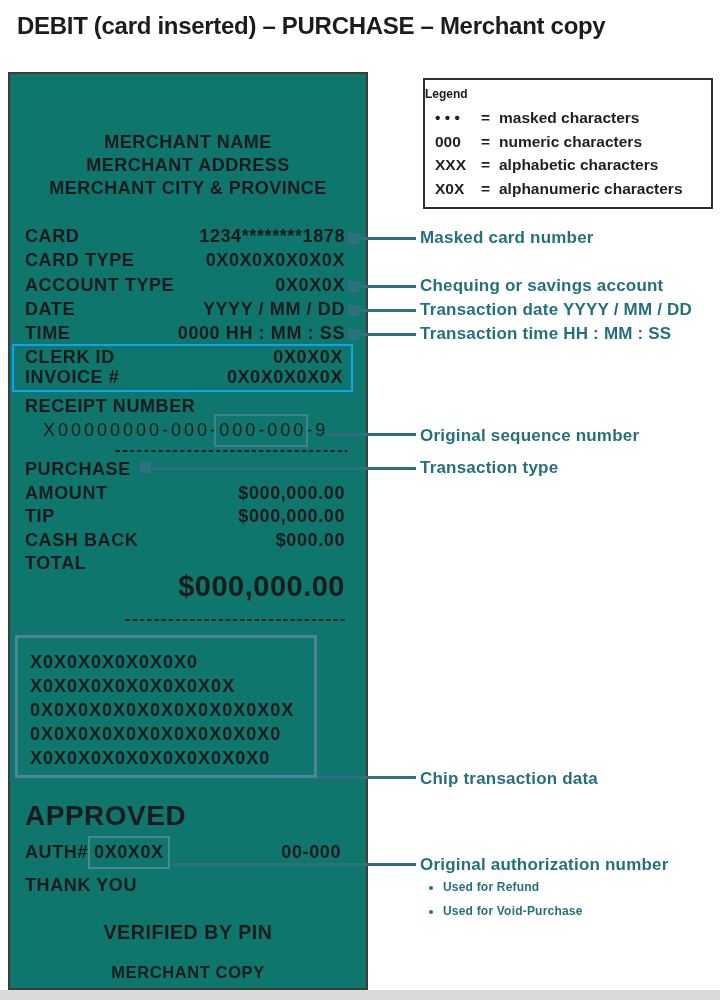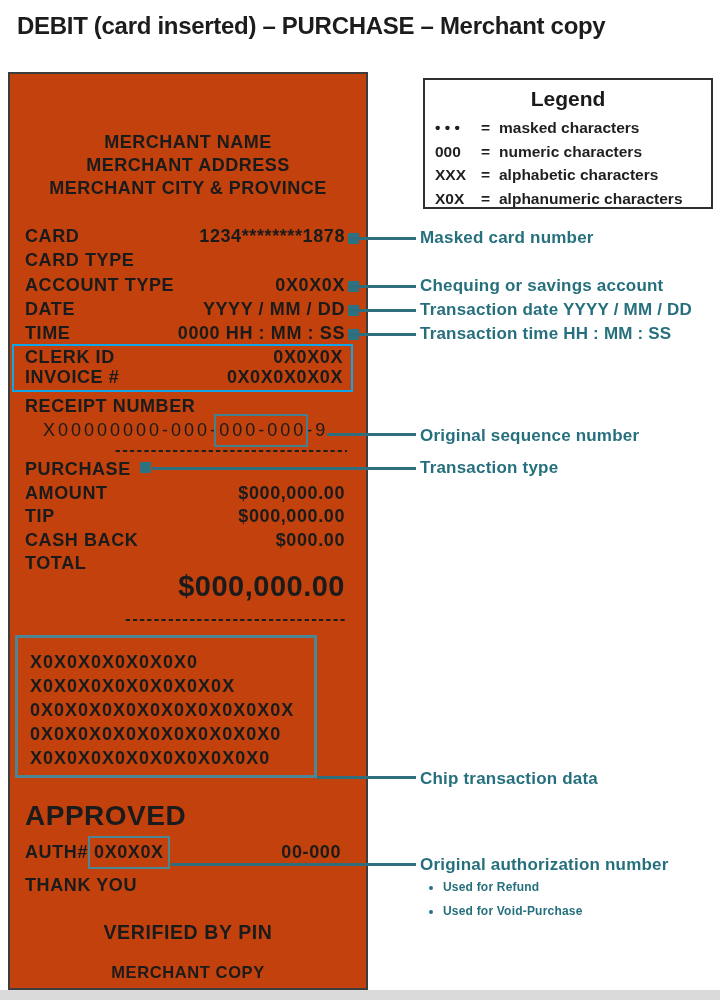--- a/index.html
+++ b/index.html
@@ -10,21 +10,21 @@
   .abs{position:absolute;}
 
   
   .page-title{
     left:17px;top:12px;font-size:24px;font-weight:700;letter-spacing:-0.3px;color:#1c1c1c;
   }
 
   
   .receipt{
     left:8px;top:72px;width:360px;height:918px;
-    border:2px solid #3d3d3d;background:#c2410c;box-sizing:border-box;z-index:1;
+    border:2px solid #3d3d3d;background:#0f766e;box-sizing:border-box;z-index:1;
   }
   .receipt .rline{position:absolute;font-weight:700;font-size:18px;letter-spacing:0.6px;white-space:nowrap;}
   .rrow{position:absolute;left:15px;right:21px;display:flex;justify-content:space-between;
         font-weight:700;font-size:18px;letter-spacing:0.6px;white-space:nowrap;}
   .rhead{position:absolute;top:57px;left:0;width:100%;text-align:center;
          font-weight:700;font-size:18px;letter-spacing:0.5px;line-height:23px;}
 
   .clerk-box{position:absolute;left:2px;top:270px;width:337px;height:44px;
              border:2px solid #0ea5e9;box-sizing:content-box;}
   .clerk-box .rrow{left:11px;right:8px;}
@@ -51,21 +51,21 @@
   .auth-box::after{content:"";position:absolute;left:-6px;right:-6px;top:-6px;bottom:-7px;
                    border:2px solid #4c8594;pointer-events:none;}
   .big-total{position:absolute;right:21px;top:496px;font-weight:700;font-size:29px;letter-spacing:0.5px;}
   .center-line{position:absolute;left:0;width:100%;text-align:center;font-weight:700;}
 
   
   .legend{
     left:423px;top:78px;width:290px;height:131px;border:2px solid #2f2f2f;
     box-sizing:border-box;background:#fff;
   }
-  .legend-title{margin-top:7px;text-align:center;font-weight:700;font-size:21px;color:#1a1a1a;}
+  .legend-title{margin-top:7px;font-weight:700;font-size:12px;color:#1a1a1a;}
   .legend-rows{margin-top:5px;}
   .legend-row{display:grid;grid-template-columns:46px 18px 1fr;padding-left:10px;
               line-height:23.5px;font-weight:700;font-size:15.5px;color:#1f1f1f;white-space:nowrap;}
 
   
   .ann{position:absolute;color:#26707e;font-weight:700;font-size:17px;letter-spacing:0.2px;
        white-space:nowrap;z-index:6;}
   .ann-bullets{position:absolute;left:427px;top:876px;margin:0;padding:0 0 0 16px;
                color:#26707e;font-weight:700;font-size:12px;letter-spacing:0.2px;z-index:6;}
   .ann-bullets li{line-height:23.5px;list-style:disc;}
@@ -87,20 +87,21 @@
     <div>MERCHANT ADDRESS</div>
     <div>MERCHANT CITY &amp; PROVINCE</div>
   </div>
 
   <div class="rrow" style="top:152px">
     <span>CARD</span>
     <span>1234********1878</span>
   </div>
   <div class="rrow" style="top:176px">
     <span>CARD TYPE</span>
+    <span>0X0X0X0X0X0X</span>
   </div>
   <div class="rrow" style="top:201px">
     <span>ACCOUNT TYPE</span>
     <span>0X0X0X</span>
   </div>
   <div class="rrow" style="top:225px">
     <span>DATE</span>
     <span>YYYY / MM / DD</span>
   </div>
   <div class="rrow" style="top:249px">

